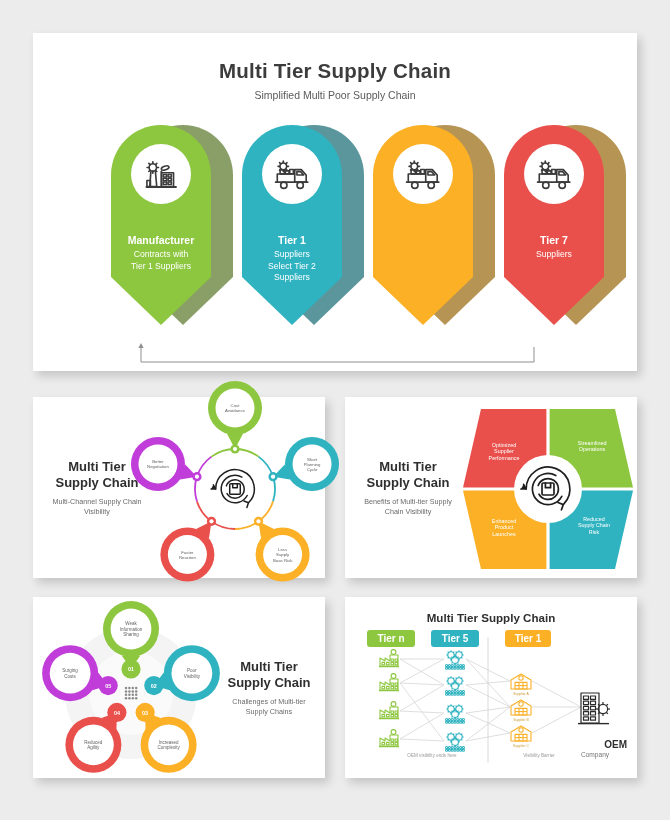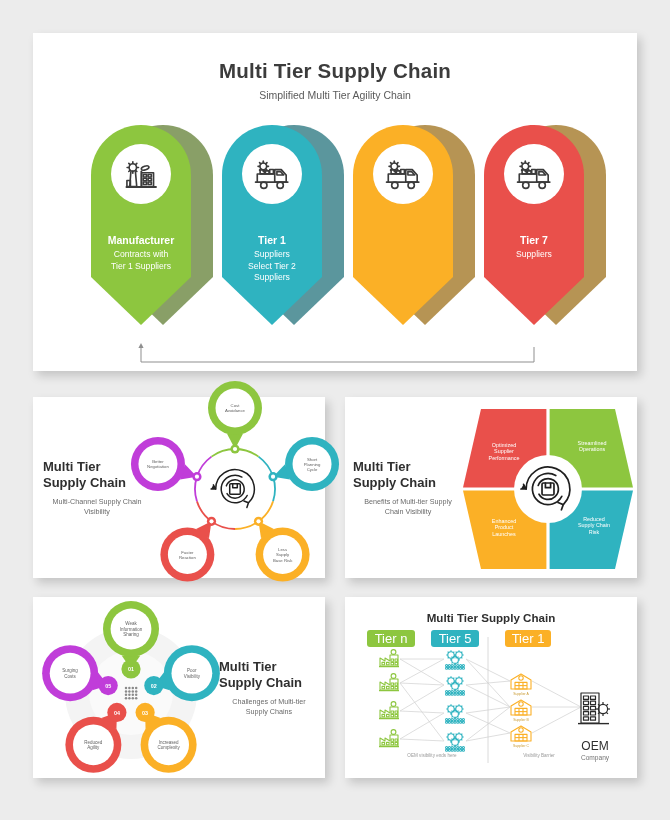--- a/index.html
+++ b/index.html
@@ -21,21 +21,21 @@
   .hero-title{
     position:absolute;left:0;right:0;top:26px;text-align:center;
     font-size:20.5px;font-weight:bold;color:#3c3c3c;letter-spacing:.2px;
   }
   .hero-sub{
     position:absolute;left:0;right:0;top:56px;text-align:center;
     font-size:10.5px;color:#5a5a5a;
   }
 
   .pins{position:absolute;left:0;top:92px;width:604px;height:240px;}
-  .pinwrap{position:absolute;top:0;width:122px;height:205px;}
+  .pinwrap{position:absolute;top:0;width:122px;height:205px;margin-left:20px;}
   .pinwrap.p0{left:58px;}
   .pinwrap.p1{left:189px;}
   .pinwrap.p2{left:320px;}
   .pinwrap.p3{left:451px;}
 
   .pin,.pinshadow{
     position:absolute;top:0;left:0;width:100px;height:205px;
   }
   .pinshadow{left:22px;opacity:.72;}
   .pin-label{
@@ -51,46 +51,46 @@
   .pin-icon svg{width:36px;height:36px;}
 
   .connector{position:absolute;left:0;top:92px;width:604px;height:240px;pointer-events:none;}
 
   
   #c-left-2{left:33px;top:397px;width:292px;height:181px;}
   #c-right-2{left:345px;top:397px;width:292px;height:181px;}
   #c-left-3{left:33px;top:597px;width:292px;height:181px;}
   #c-right-3{left:345px;top:597px;width:292px;height:181px;}
 
-  .blk-title{font-size:13px;font-weight:bold;color:#2f2f2f;line-height:1.28;}
+  .blk-title{font-size:13px;font-weight:bold;color:#2f2f2f;line-height:1.28;text-align:center;}
   .blk-sub{font-size:7.2px;color:#6a6a6a;line-height:1.35;text-align:center;margin-top:5px;}
   .side-text{position:absolute;display:flex;flex-direction:column;justify-content:center;}
 
   .mini-title{
     position:absolute;left:0;right:0;top:14px;text-align:center;
     font-size:11.6px;font-weight:bold;color:#2f2f2f;
   }
   .tierchip{
     position:absolute;height:17px;border-radius:3px;color:#fff;
-    font-size:13px;font-weight:normal;display:flex;align-items:center;justify-content:center;
+    font-size:10px;font-weight:bold;display:flex;align-items:center;justify-content:center;
   }
   .netcap{position:absolute;font-size:4.6px;color:#9a9a9a;text-align:center;}
   .oem-lbl{position:absolute;text-align:center;}
-  .oem-lbl .a{font-size:12px;font-weight:normal;color:#2f2f2f;display:block;}
+  .oem-lbl .a{font-size:10px;font-weight:bold;color:#2f2f2f;display:block;text-align:right;}
   .oem-lbl .b{font-size:6.6px;color:#757575;display:block;margin-top:1px;}
   svg{display:block;overflow:visible;}
 </style>
 </head>
 <body>
 
 <div class="stage">
 
   <div class="card" id="hero">
     <div class="hero-title">Multi Tier Supply Chain</div>
-    <div class="hero-sub">Simplified Multi Tier Agility Chain</div>
+    <div class="hero-sub">Simplified Multi Poor Supply Chain</div>
 
     <div class="pins" id="pinrow">
         <div class="pinwrap p0">
           <svg class="pinshadow" viewBox="0 0 100 205">
             <path d="M50 0 C77.6 0 100 22.4 100 50 L100 152 L50 200 L0 152 L0 50 C0 22.4 22.4 0 50 0 Z" fill="#5C7A2C"></path>
           </svg>
           <svg class="pin" viewBox="0 0 100 205">
             <path d="M50 0 C77.6 0 100 22.4 100 50 L100 152 L50 200 L0 152 L0 50 C0 22.4 22.4 0 50 0 Z" fill="#8DC63F"></path>
           </svg>
           <div class="pin-icon">

